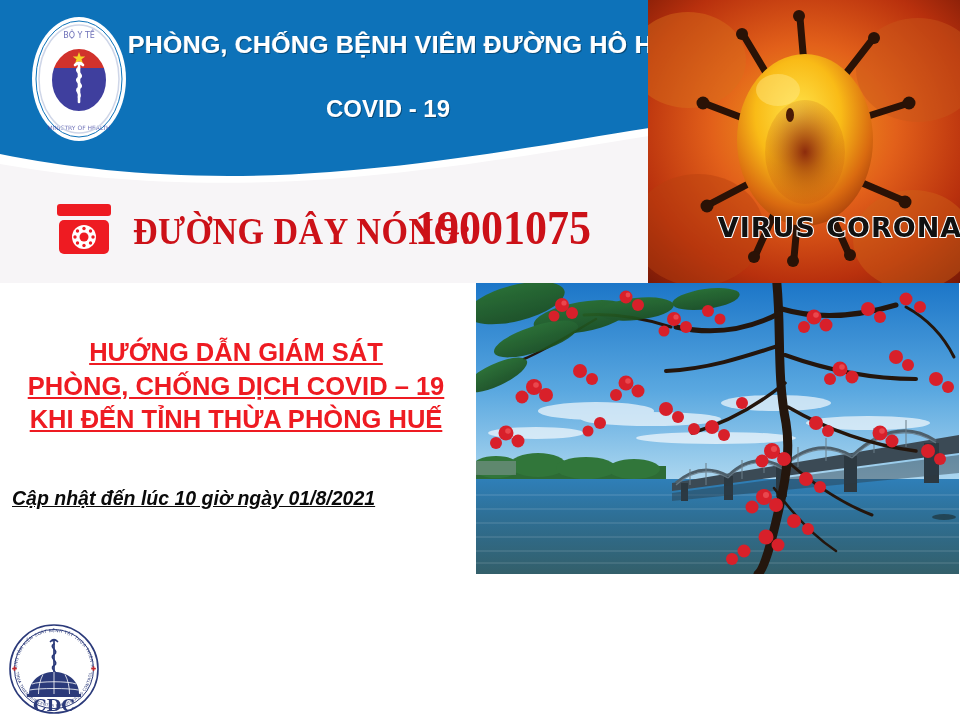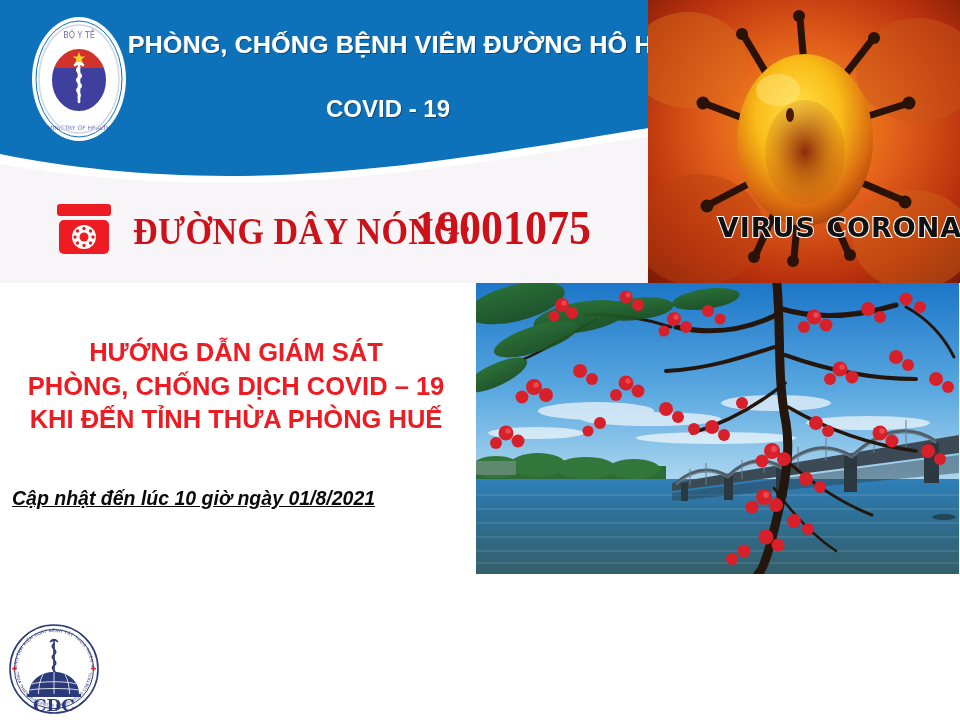--- a/index.html
+++ b/index.html
@@ -110,20 +110,21 @@
   }
 
   
   #headline{
     position:absolute;left:0;top:336px;width:472px;
     text-align:center;
     color:#ee1b22;
     font-weight:bold;
     font-size:25.5px;
     line-height:1.32;
+    text-decoration:underline;
   }
   #headline .hl{display:block;white-space:nowrap;}
 
   #update-note{
     position:absolute;left:8px;top:487px;width:460px;
     text-align:left;
     color:#0a0a0a;
     font-weight:bold;
     font-style:italic;
     font-size:19.5px;

